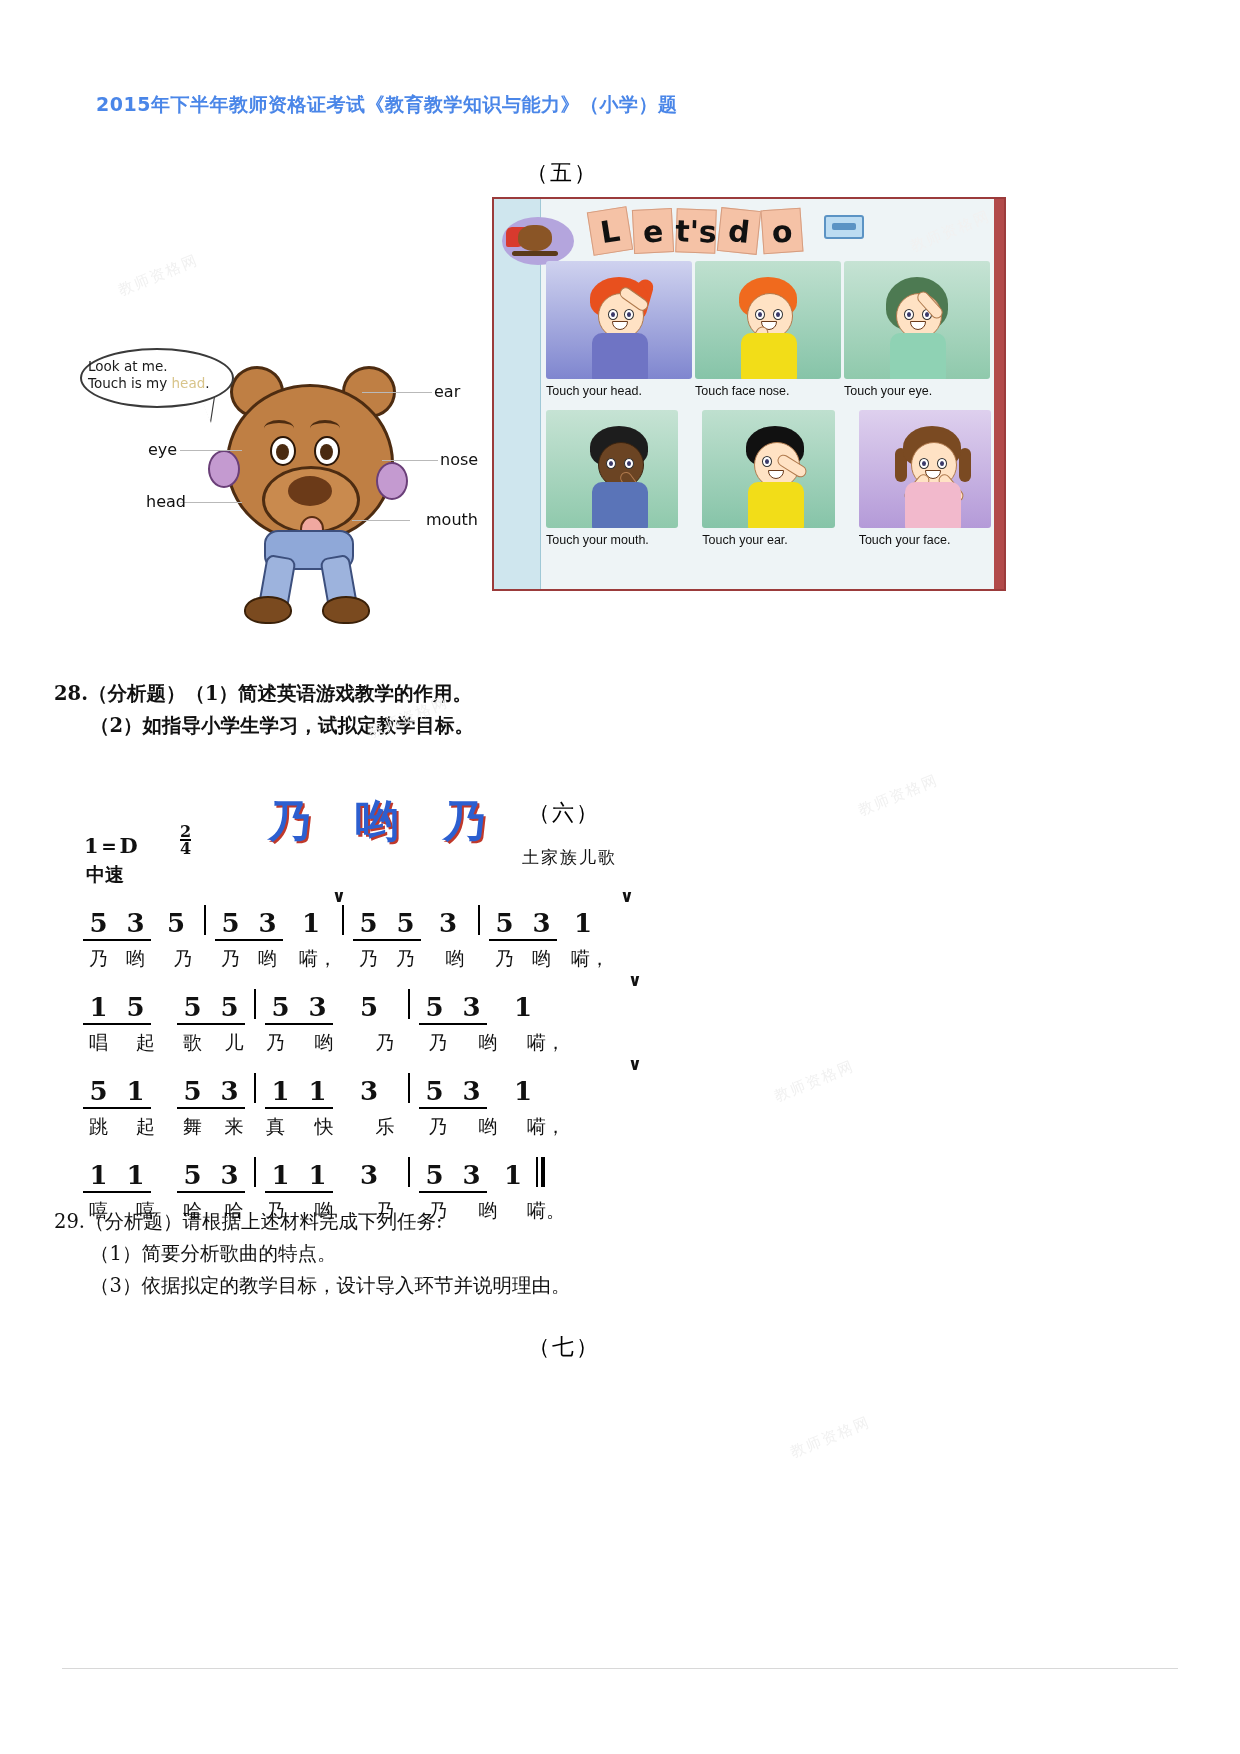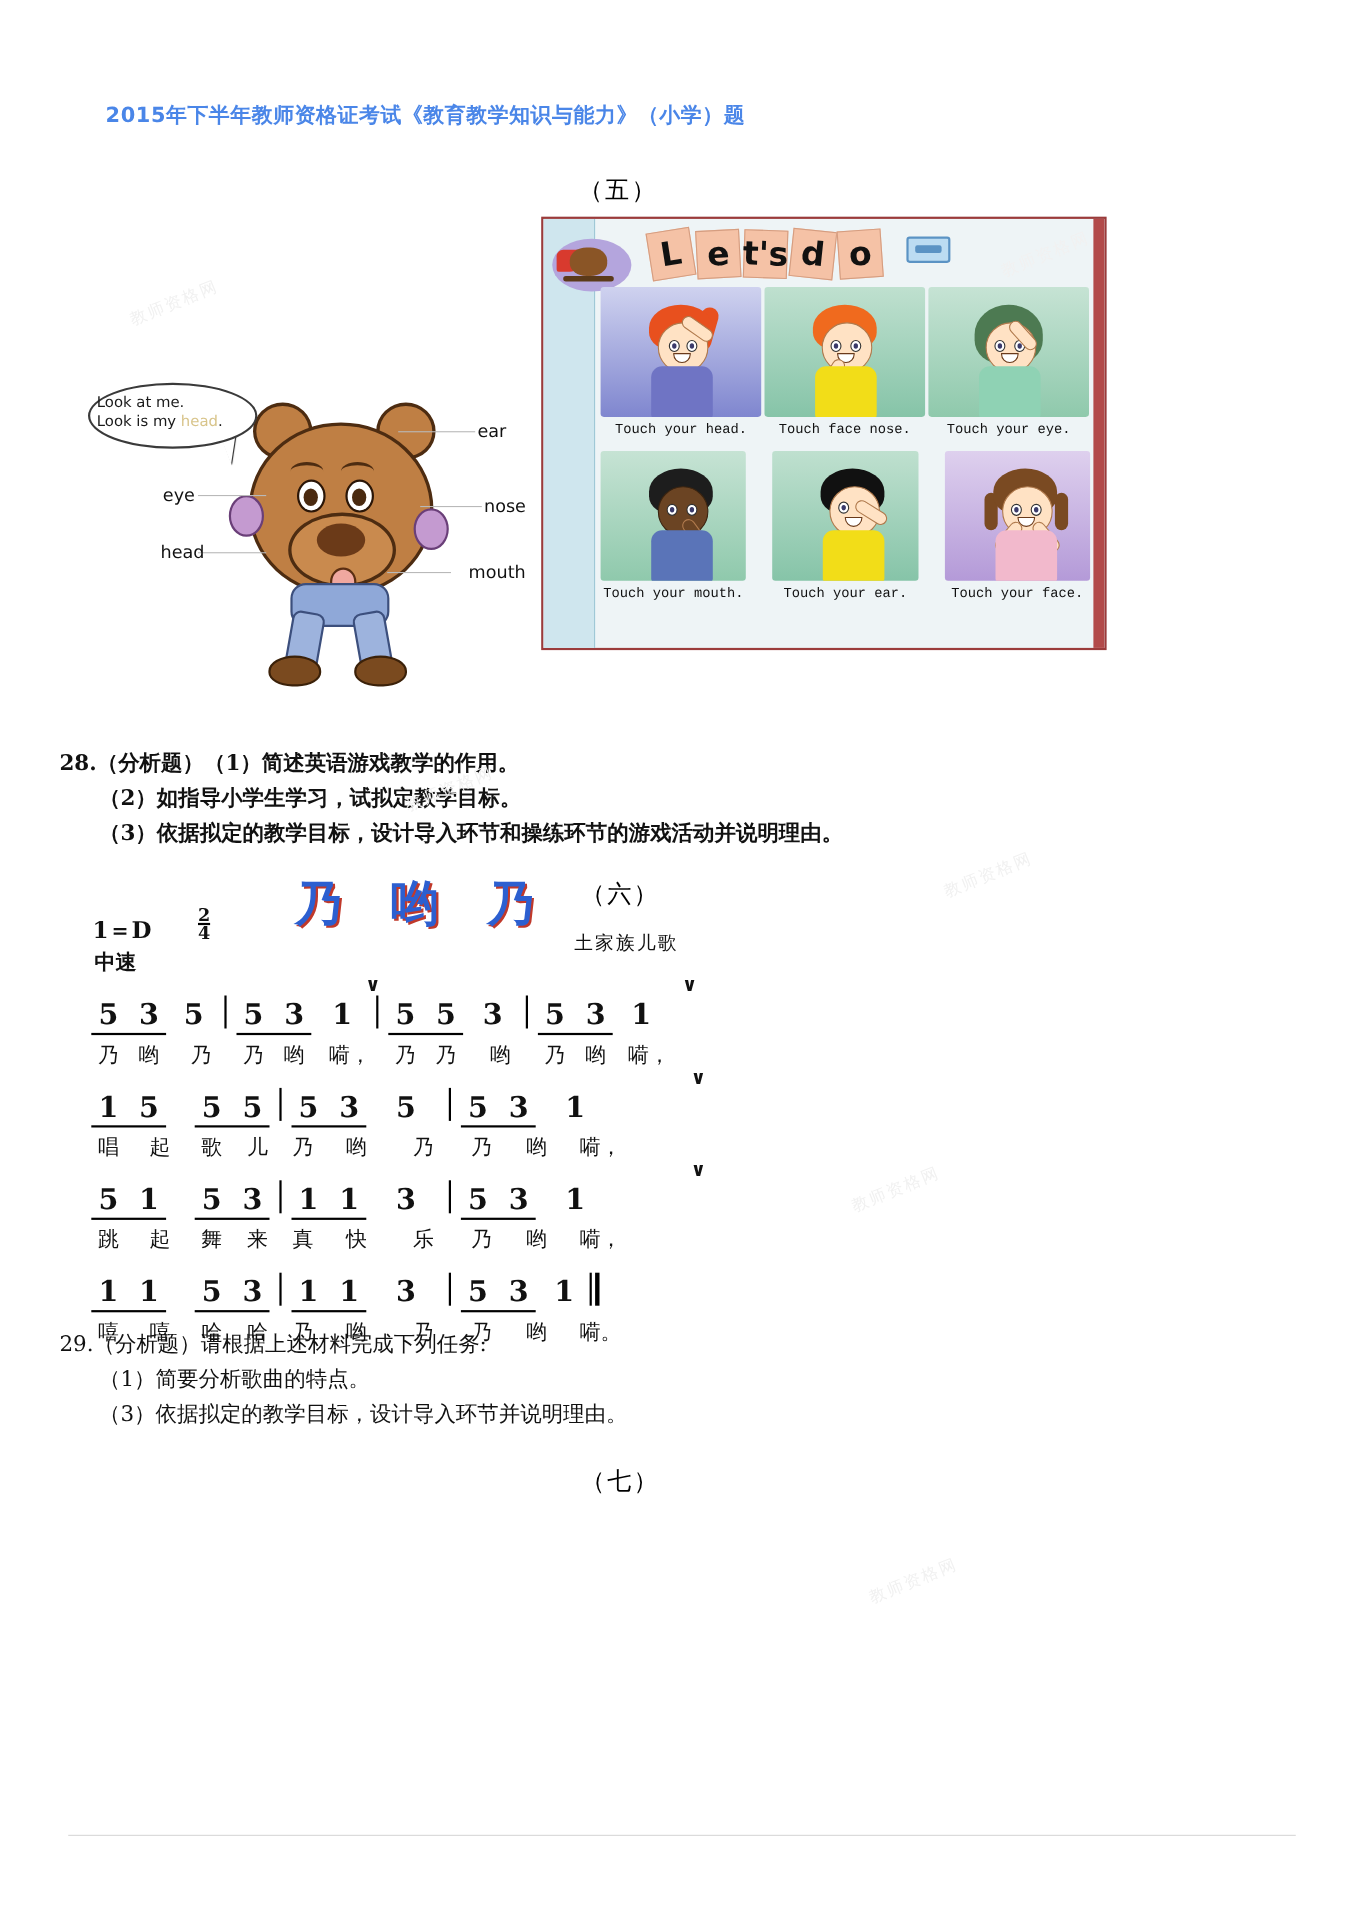--- a/index.html
+++ b/index.html
@@ -86,22 +86,22 @@
   .cassette .hole{position:absolute;left:6px;top:6px;width:24px;height:7px;background:#5b93c4;border-radius:2px;}
 
   .panels{position:absolute;left:52px;top:62px;width:448px;}
   .prow{display:flex;}
   .panel{width:146px;margin-right:3px;}
   .pic{height:118px;position:relative;overflow:hidden;border-radius:3px;}
   .p-blue{background:linear-gradient(#cfd2ef,#7f86cf);}
   .p-green{background:linear-gradient(#bfe0cf,#86c4a8);}
   .p-green2{background:linear-gradient(#c6e3d4,#8fc9ac);}
   .p-purple{background:linear-gradient(#ded0ee,#b49ad8);}
-  .cap{font-family:Liberation Mono, monospace;
-      font-size:12.5px;color:#111;text-align:center;padding:5px 0 6px;white-space:nowrap;}
+  .cap{font-family:Liberation Sans, sans-serif;
+      font-size:12.5px;color:#111;text-align:left;padding:5px 0 6px;white-space:nowrap;}
 
   
   .kid{position:absolute;left:34px;bottom:0;width:80px;height:104px;}
   .k-hair{position:absolute;left:10px;top:2px;width:58px;height:42px;border-radius:50% 50% 40% 40%;}
   .k-face{position:absolute;left:18px;top:18px;width:44px;height:44px;border-radius:50%;background:#ffe2c4;border:1px solid #b07a4d;}
   .k-eye{position:absolute;width:8px;height:9px;border-radius:50%;background:#fff;border:1px solid #333;}
   .k-eye .pp{position:absolute;left:2px;top:2px;width:4px;height:5px;border-radius:50%;background:#3a3a6a;}
   .k-body{position:absolute;left:12px;top:58px;width:56px;height:48px;border-radius:10px 10px 4px 4px;}
   .k-arm{position:absolute;width:10px;height:30px;border-radius:6px;background:#ffe2c4;border:1px solid #b07a4d;}
   .k-mouth{position:absolute;left:32px;top:46px;width:14px;height:7px;border-radius:0 0 10px 10px;background:#fff;border:1px solid #6a3a1a;}
@@ -150,21 +150,21 @@
   <div class="doc-title">2015年下半年教师资格证考试《教育教学知识与能力》（小学）题</div>
 
   <div class="sec-label" style="left:526px;top:158px;">（五）</div>
 
   <div class="bear-wrap">
 
     <div class="bubble"></div>
     <div class="bubble-tail"></div>
     <div class="bubble-txt">
       <div>Look at me.</div>
-      <div><span>Look is my </span><span class="hl">head</span><span>.</span></div>
+      <div><span>Touch is my </span><span class="hl">head</span><span>.</span></div>
     </div>
 
     <div class="bear">
       <div class="bear-ear l"></div>
       <div class="bear-ear r"></div>
       <div class="bhead"></div>
       <div class="bear-brow l"></div>
       <div class="bear-brow r"></div>
       <div class="bear-eye l">
           <div class="pup"></div>
@@ -339,21 +339,20 @@
           </div>
           <div class="cap">Touch your face.</div>
         </div>
       </div>
     </div>
   </div>
 
   <div class="q-block" style="left:54px;top:678px;width:1100px;font-weight:bold;">
     <div class="q-line">28.（分析题）（1）简述英语游戏教学的作用。</div>
     <div class="q-line q-indent">（2）如指导小学生学习，试拟定教学目标。</div>
-    <div class="q-line q-indent">（3）依据拟定的教学目标，设计导入环节和操练环节的游戏活动并说明理由。</div>
   </div>
 
   <div class="sec-label" style="left:528px;top:798px;">（六）</div>
 
   <div class="score">
 
     <div class="score-title">乃 哟 乃</div>
 
     <div class="key-sig">1＝D</div>
 

